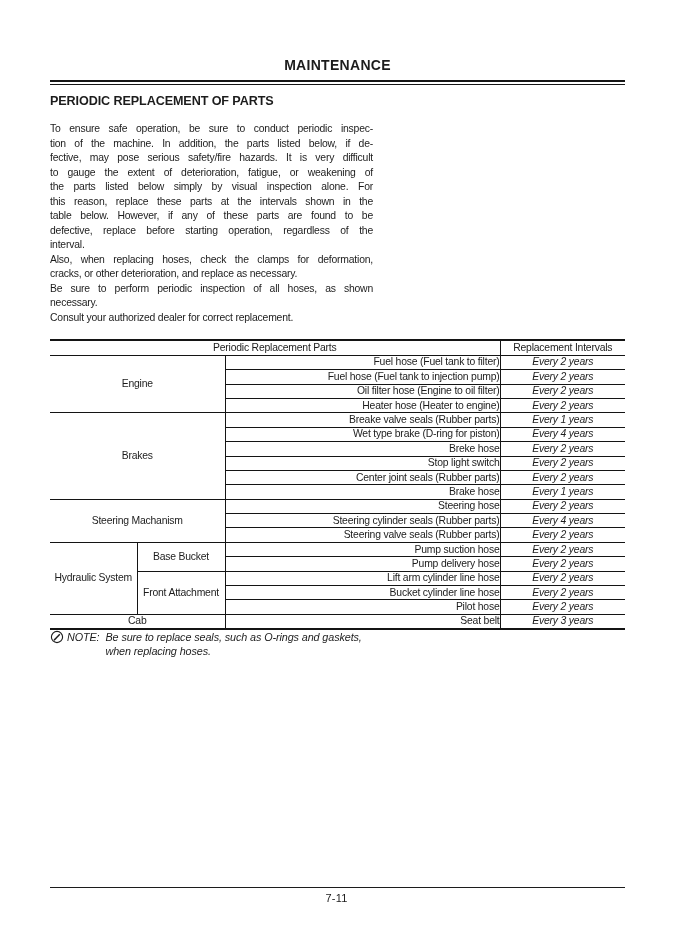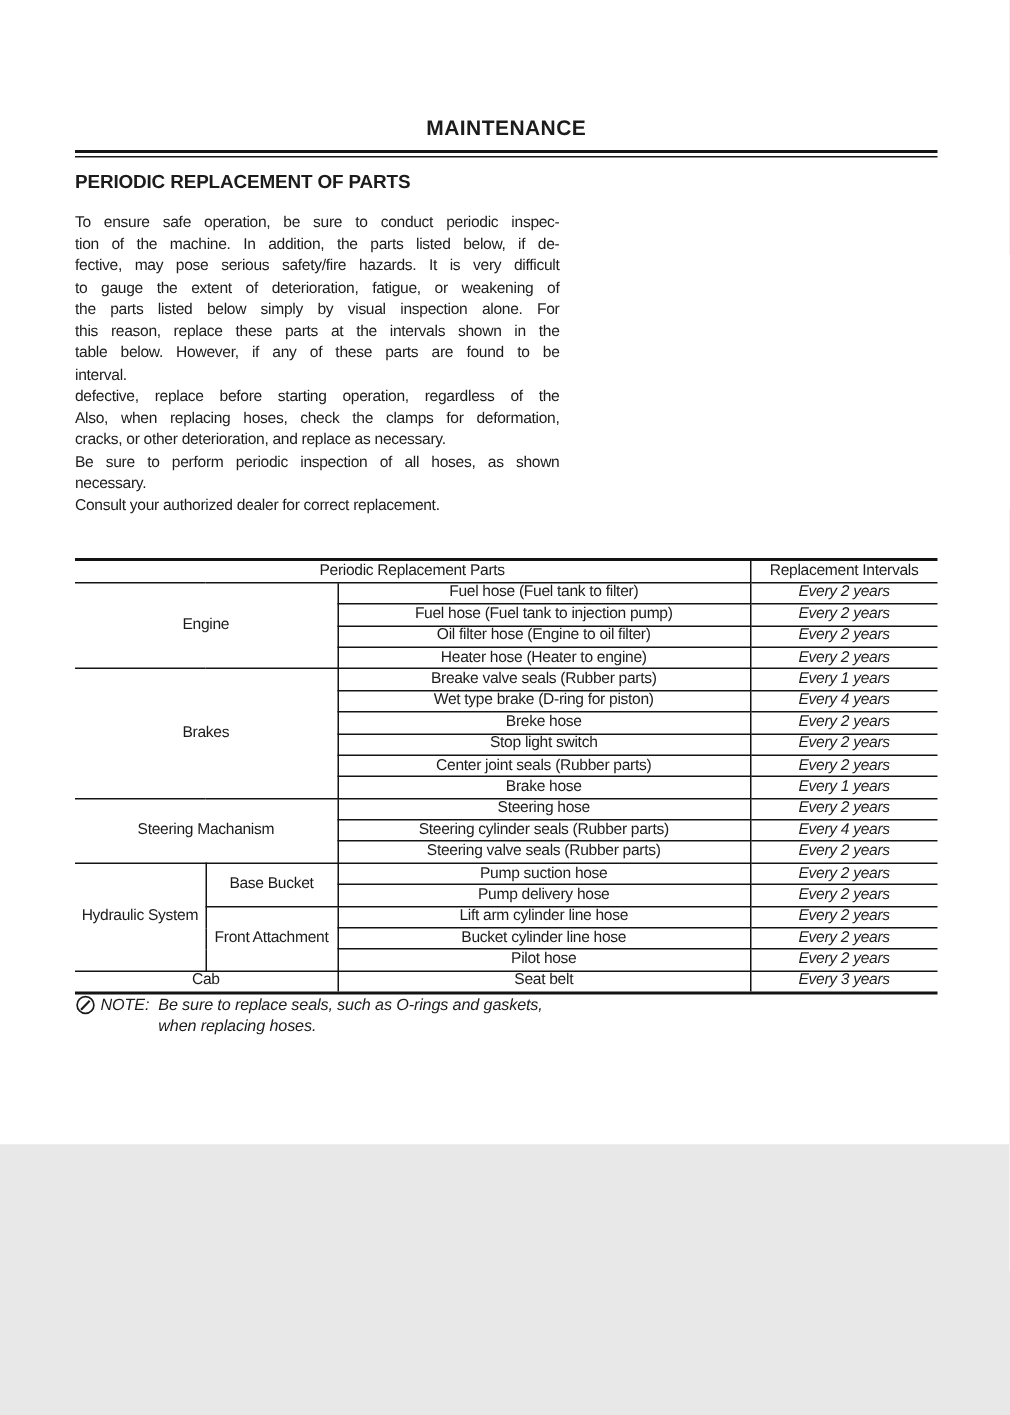--- a/index.html
+++ b/index.html
@@ -1,25 +1,25 @@
 <!DOCTYPE html>
 <html><head>
 <meta charset="utf-8">
 <style>
   html, body { margin: 0; padding: 0; background: #e8e8e8; }
   .page {
     position: relative;
-    width: 673px; height: 763px;
+    width: 673px; height: 943px;
     background: #ffffff;
     margin: 0 auto;
     overflow: hidden;
     font-family: "Liberation Sans", "DejaVu Sans", sans-serif;
     color: #1c1c1c;
     box-sizing: border-box;
-    padding: 76px 48px 0 50px;
+    padding: 56px 48px 0 50px;
   }
   .header-title {
     text-align: center;
     font-size: 14px; font-weight: bold;
     letter-spacing: 0.3px;
     line-height: 18px;
     height: 18px;
   }
   .rule-a { height: 2.2px; background: #161616; margin-top: 6px; }
   .rule-b { height: 1.2px; background: #161616; margin-top: 2px; }
@@ -37,21 +37,21 @@
     line-height: 14.5px;
   }
   .bline {
     white-space: nowrap;
     text-align: justify;
     text-align-last: justify;
   }
   .bline.last { text-align-last: left; }
 
   .table-wrap {
-    margin-top: 27px;
+    margin-top: 14px;
     width: 575px;
     border-top: 2.6px solid #141414;
     border-bottom: 2.6px solid #141414;
   }
   table.parts {
     border-collapse: collapse;
     width: 575px;
     table-layout: fixed;
     font-size: 10.4px;
     letter-spacing: -0.2px;
@@ -62,21 +62,21 @@
     height: 13.4px;
     padding: 0;
     line-height: 12px;
     overflow: hidden;
   }
   table.parts tr:first-child td { border-top: 0; }
   table.parts tr:last-child td { border-bottom: 0; }
   td.cl { border-left: 0 !important; }
   td.cr { border-right: 0 !important; }
   td.group { text-align: center; padding: 0 4px; }
-  td.part { text-align: center; padding-left: 6px; }
+  td.part { text-align: right; padding-left: 6px; }
   td.interval { text-align: center; font-style: italic; }
   td.thead { text-align: center; }
 
   .note {
     display: flex;
     align-items: flex-start;
     font-style: italic;
     font-size: 10.8px;
     letter-spacing: -0.1px;
     line-height: 14px;
@@ -109,22 +109,22 @@
   <div class="section-title">PERIODIC REPLACEMENT OF PARTS</div>
 
   <div class="body-paragraphs">
       <div class="bline">To ensure safe operation, be sure to conduct periodic inspec-</div>
       <div class="bline">tion of the machine. In addition, the parts listed below, if de-</div>
       <div class="bline">fective, may pose serious safety/fire hazards. It is very difficult</div>
       <div class="bline">to gauge the extent of deterioration, fatigue, or weakening of</div>
       <div class="bline">the parts listed below simply by visual inspection alone. For</div>
       <div class="bline">this reason, replace these parts at the intervals shown in the</div>
       <div class="bline">table below. However, if any of these parts are found to be</div>
+      <div class="bline">defective, replace before starting operation, regardless of the</div>
       <div class="bline last">interval.</div>
-      <div class="bline">defective, replace before starting operation, regardless of the</div>
       <div class="bline">Also, when replacing hoses, check the clamps for deformation,</div>
       <div class="bline last">cracks, or other deterioration, and replace as necessary.</div>
       <div class="bline">Be sure to perform periodic inspection of all hoses, as shown</div>
       <div class="bline last">necessary.</div>
       <div class="bline last">Consult your authorized dealer for correct replacement.</div>
     </div>
 
   <div class="table-wrap">
     <table class="parts">
       <colgroup>

